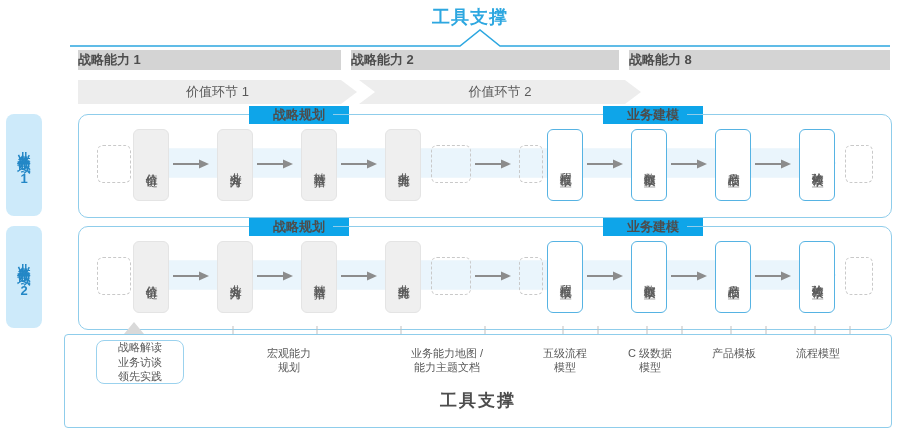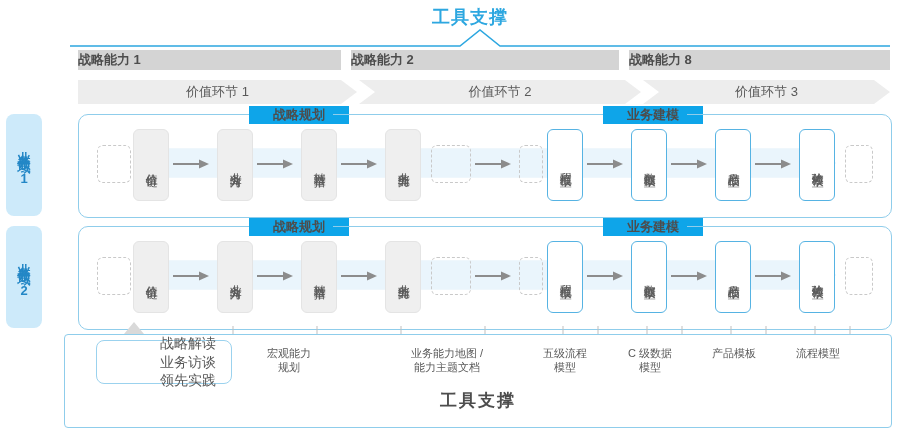--- a/index.html
+++ b/index.html
@@ -92,21 +92,21 @@
     position:absolute;left:0;top:54px;width:826px;text-align:center;
     font-size:17px;font-weight:bold;color:#4d4d4d;letter-spacing:2px;
   }
   .lbl{
     position:absolute;text-align:center;font-size:11px;line-height:1.3;
     color:#595959;white-space:pre-line;
   }
   .lbl-box{
     position:absolute;border:1px solid #9bd2ee;border-radius:8px;background:#ffffff;
     display:flex;align-items:center;justify-content:center;text-align:center;
-    font-size:14px;line-height:1.35;color:#595959;white-space:pre-line;padding-left:48px;
+    font-size:11px;line-height:1.35;color:#595959;white-space:pre-line;
   }
   svg{display:block;overflow:visible;}
 </style>
 </head>
 <body>
 
 <div class="root">
 
   <div class="top-titles">
     <span class="top-title">工具支撑</span>
@@ -129,23 +129,20 @@
       <span>战略能力 8</span>
     </div>
   </div>
 
   <div class="vc-row">
     <div class="vc-seg c1" style="left:0px;width:279px">
       <span>价值环节 1</span>
     </div>
     <div class="vc-seg cm" style="left:281px;width:282px">
       <span>价值环节 2</span>
-    </div>
-    <div class="vc-seg cm" style="left:565px;width:247px">
-      <span>价值环节 3</span>
     </div>
   </div>
 
   <div class="dom-label" style="top:114px;height:102px">
     <span class="txt">业务领域 1</span>
   </div>
 
   <div class="row-box" style="top:114px;height:102px">
     <div class="row-inner">
 

